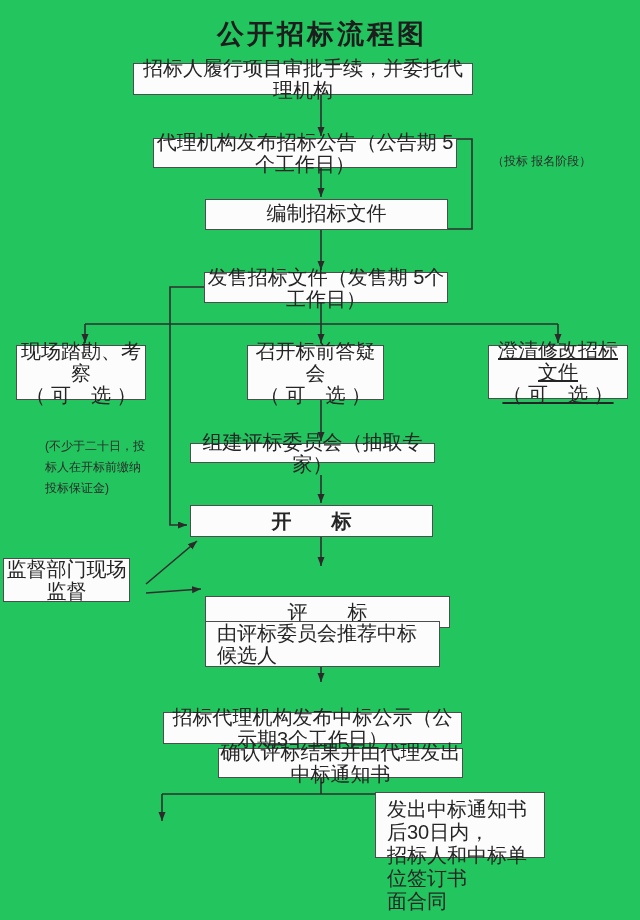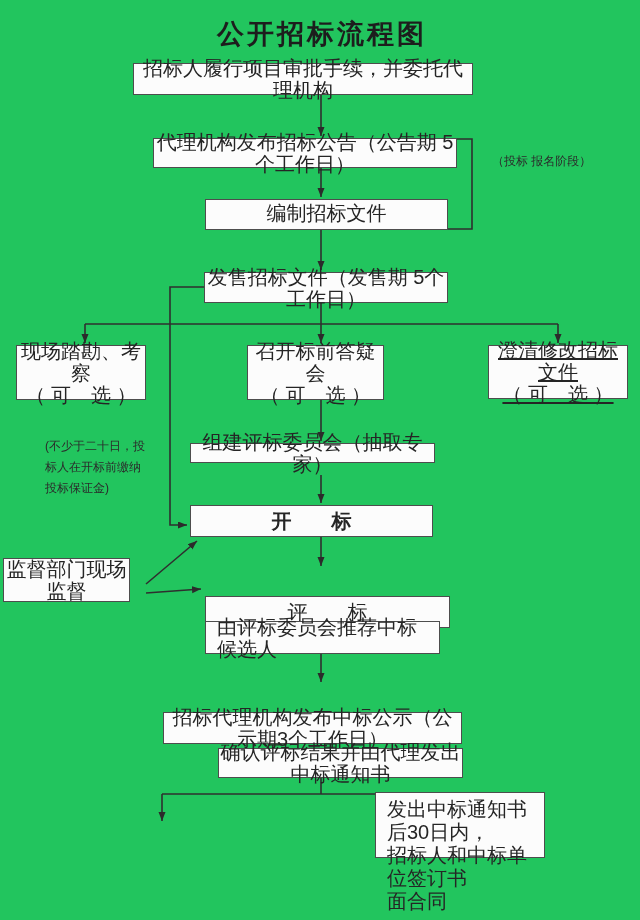--- a/index.html
+++ b/index.html
@@ -134,21 +134,21 @@
 投标保证金)</div>
 
   <div class="node" style="left:190px;top:443px;width:245px;height:20px;">组建评标委员会（抽取专家）</div>
 
   <div class="node" style="left:190px;top:505px;width:243px;height:32px;font-weight:bold;">开　　标</div>
 
   <div class="node" style="left:3px;top:558px;width:127px;height:44px;">监督部门现场监督</div>
 
   <div class="node" style="left:205px;top:568px;width:245px;height:32px;margin-top:28px;">评　　标</div>
 
-  <div class="node left-text" style="left:205px;top:621px;width:235px;height:33px;">由评标委员会推荐中标候选人</div>
+  <div class="node left-text" style="left:205px;top:621px;width:235px;height:46px;">由评标委员会推荐中标候选人</div>
 
   <div class="node" style="left:163px;top:712px;width:299px;height:32px;">招标代理机构发布中标公示（公示期3个工作日）</div>
 
   <div class="node" style="left:206px;top:748px;width:245px;height:30px;margin-left:12px;">确认评标结果并由代理发出中标通知书</div>
 
 
   <div class="node left-text top-text" style="left:375px;top:792px;width:170px;height:66px;">发出中标通知书后30日内，
 招标人和中标单位签订书
 面合同</div>
 

